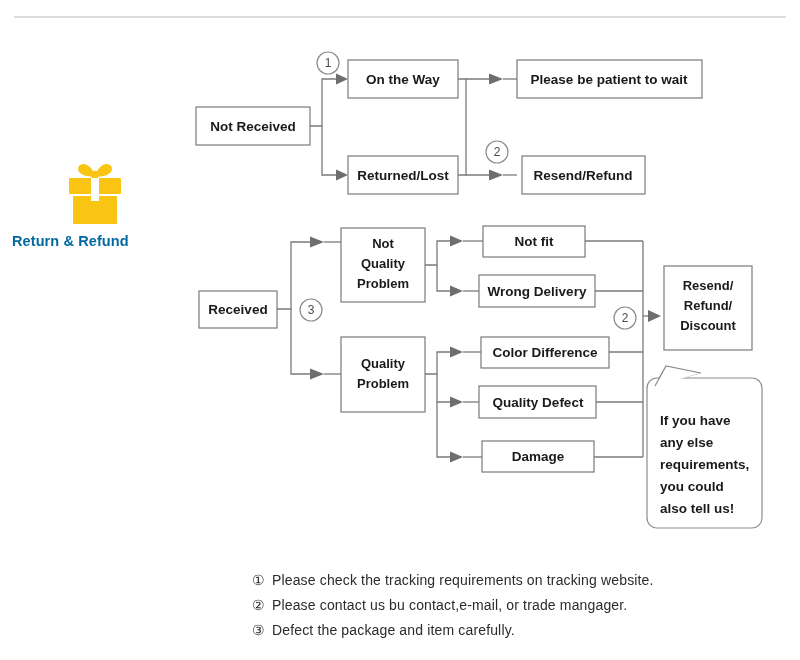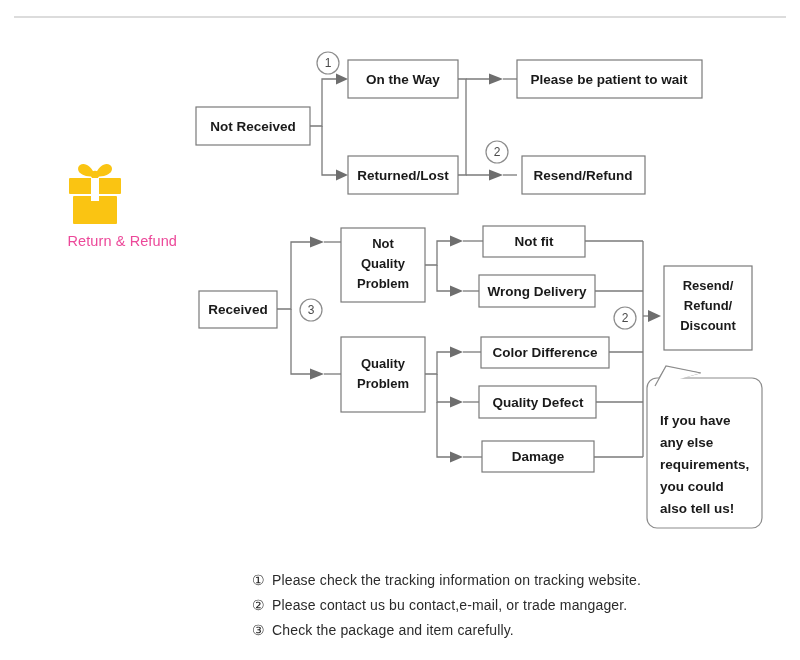--- a/index.html
+++ b/index.html
@@ -80,24 +80,24 @@
     font-family: "Liberation Sans", sans-serif;
     font-size: 13.5px;
     font-weight: bold;
     fill: #1a1a1a;
   }
   .gift-label {
     position: absolute;
     left: 12px;
     top: 233px;
     width: 165px;
-    text-align: right;
+    text-align: left;
     font-size: 14.5px;
-    font-weight: normal;
-    color: #ec4899;
+    font-weight: bold;
+    color: #0369a1;
     letter-spacing: 0.1px;
   }
   .gift-icon {
     position: absolute;
     left: 64px;
     top: 159px;
     width: 62px;
     height: 66px;
   }
   .legend {
@@ -311,25 +311,25 @@
       <text class="bubble-text" x="660" y="469">requirements,</text>
       <text class="bubble-text" x="660" y="491">you could</text>
       <text class="bubble-text" x="660" y="513">also tell us!</text>
     </g>
 
   </svg>
 
   <div class="legend">
     <div class="legend-row">
       <span class="legend-num">①</span>
-      <span class="legend-text">Please check the tracking information on tracking website.</span>
+      <span class="legend-text">Please check the tracking requirements on tracking website.</span>
     </div>
     <div class="legend-row">
       <span class="legend-num">②</span>
       <span class="legend-text">Please contact us bu contact,e-mail, or trade mangager.</span>
     </div>
     <div class="legend-row">
       <span class="legend-num">③</span>
-      <span class="legend-text">Check the package and item carefully.</span>
+      <span class="legend-text">Defect the package and item carefully.</span>
     </div>
   </div>
 
 </div>
 
 </body></html>

